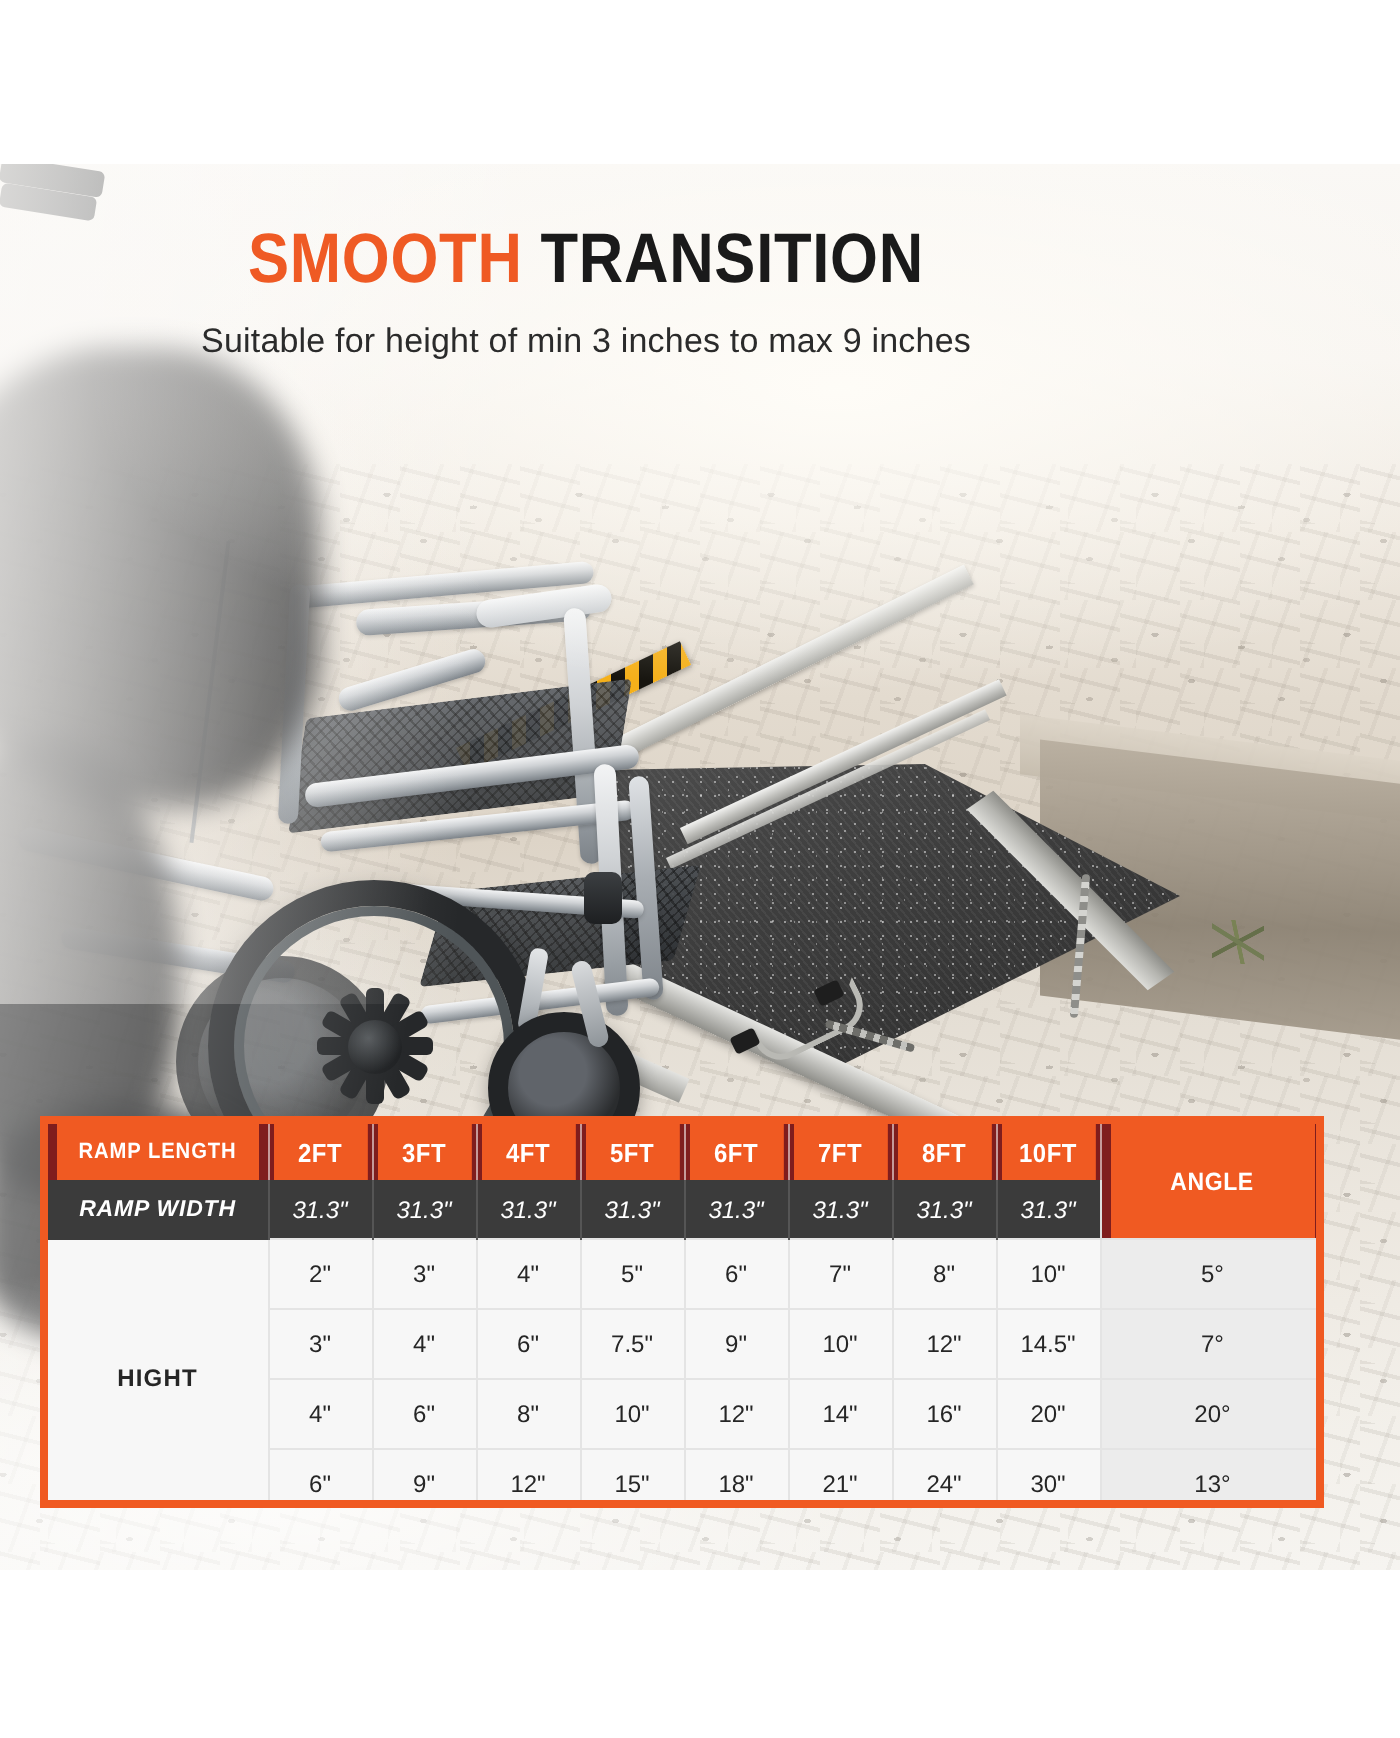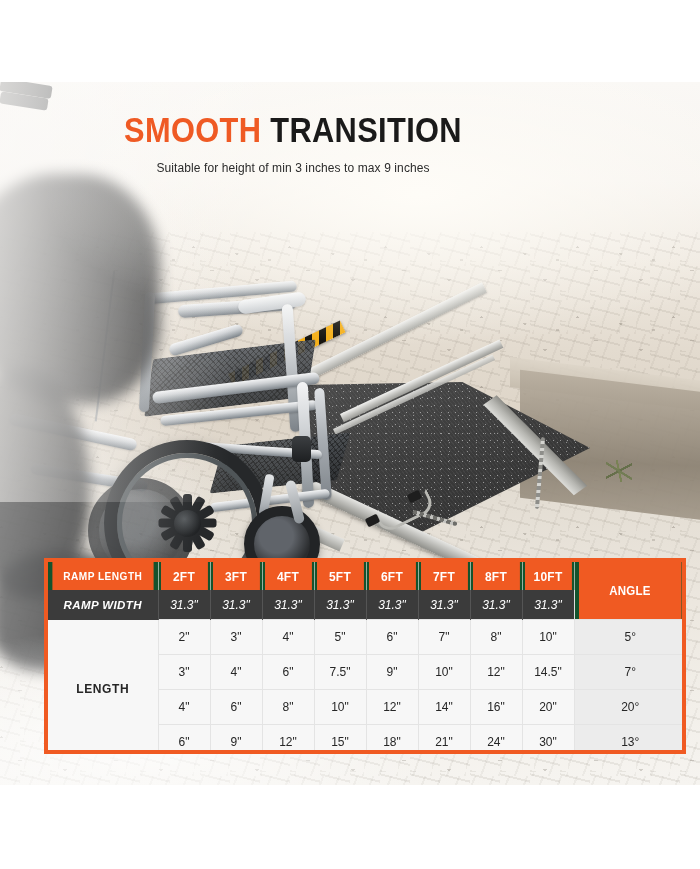--- a/index.html
+++ b/index.html
@@ -356,34 +356,34 @@
     letter-spacing: .4px;
     line-height: 1;
     margin: 0;
     color: #1a1a1a;
     font-family: "Liberation Sans", sans-serif;
     transform: scaleX(.88);
   }
   #title .hl { color: #ef5a24; }
   #subtitle {
     margin: 14px 0 0 0;
-    font-size: 12px;
+    font-size: 17px;
     font-weight: 400;
     color: #2b2b2b;
     letter-spacing: .1px;
   }
 
   
   #spec-table {
     position: absolute;
-    left: 44px; top: 558px;
+    left: 20px; top: 558px;
     width: 642px; height: 196px;
     box-sizing: border-box;
     border: 4px solid #f05a22;
-    background: #14532d;
+    background: #7f1d1d;
     z-index: 7;
     overflow: hidden;
   }
   table.spec {
     width: 100%;
     height: 100%;
     border-collapse: collapse;
     table-layout: fixed;
     font-size: 11.5px;
   }
@@ -568,21 +568,21 @@
           <td class="num">31.3"</td>
           <td class="num">31.3"</td>
           <td class="num">31.3"</td>
           <td class="num">31.3"</td>
           <td class="num">31.3"</td>
           <td class="num">31.3"</td>
           <td class="num">31.3"</td>
         </tr>
 
         <tr class="row-data">
-          <td class="hight-label" rowspan="4">LENGTH</td>
+          <td class="hight-label" rowspan="4">HIGHT</td>
           <td>2"</td>
           <td>3"</td>
           <td>4"</td>
           <td>5"</td>
           <td>6"</td>
           <td>7"</td>
           <td>8"</td>
           <td>10"</td>
           <td class="angle-val last-col">5°</td>
         </tr>

